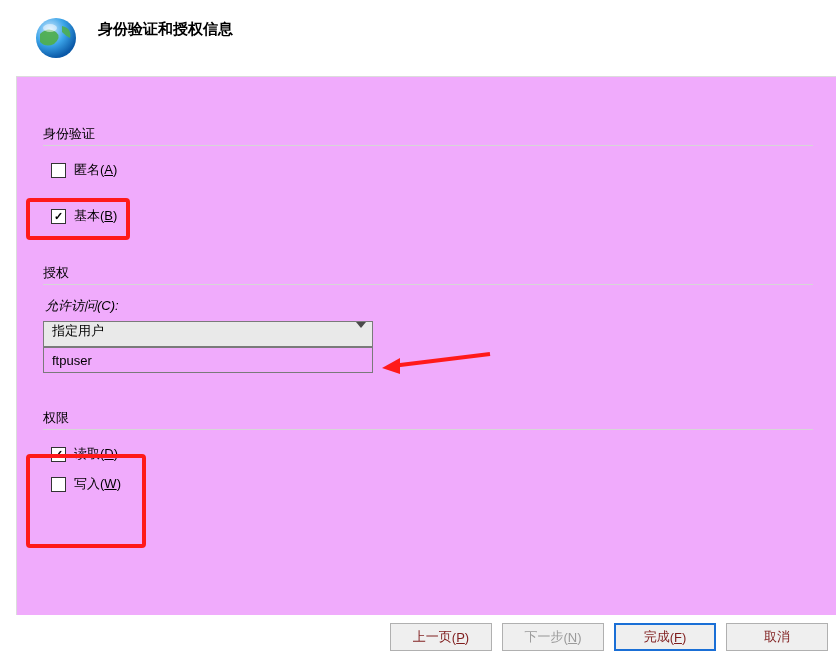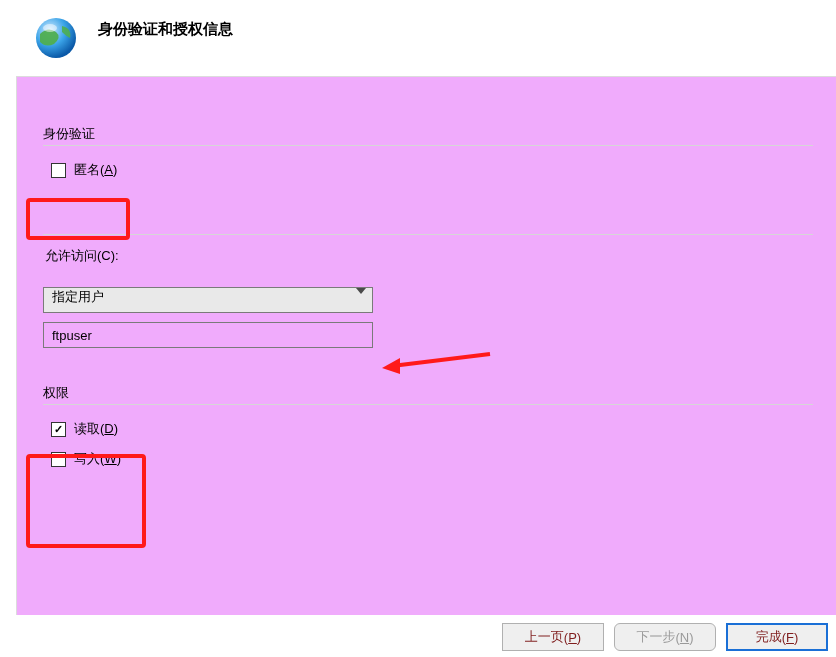--- a/index.html
+++ b/index.html
@@ -82,22 +82,23 @@
     line-height: 1;
   }
   .cb.checked::before {
     content: "✓";
     color: #000;
     font-weight: 700;
   }
   .cb-label { color:#000; }
   .cb-label .mn { text-decoration: underline; }
   .sub-label {
-    margin: 4px 0 22px 2px;
+    margin: 4px 0 6px 2px;
     color:#000;
+    font-style:italic;
   }
   .combo {
     width: 330px; height: 26px;
     border: 1px solid #7a7a7a;
     background: #e9e9e9;
     display: flex;
     align-items: flex-start;
     justify-content: space-between;
     padding: 0 6px 0 8px;
     color:#000;
@@ -108,41 +109,41 @@
     border-right: 5px solid transparent;
     border-top: 6px solid #4a4a4a;
   }
   .textfield {
     width: 330px; height: 26px;
     border: 1px solid #7a7a7a;
     padding: 0 8px;
     display: flex;
     align-items: center;
     color:#000;
-    margin-top: 9px;
+    margin-top: 0;
   }
   .buttons {
     position: absolute;
     right: 16px;
     bottom: 6px;
     display: flex;
     gap: 10px;
   }
   .btn {
     min-width: 102px;
     height: 28px;
     border: 1px solid #b0b0b0;
     background: #efefef;
     display: inline-flex;
     align-items: center;
     justify-content: center;
     color: #7f1d1d;
     padding: 0 14px;
   }
-  .btn.disabled { color: #9a9a9a; border-radius: 6px; }
+  .btn.disabled { color: #9a9a9a; }
   .btn.primary { border: 2px solid #1a6fd6; }
   .btn .mn { text-decoration: underline; }
 
   
   .hl {
     position: absolute;
     border: 4px solid #ff1a1a;
     border-radius: 4px;
     pointer-events: none;
   }
@@ -197,23 +198,28 @@
     <div class="content">
 
       <div class="group">
         <div class="group-label">身份验证</div>
         <hr class="group-rule">
         <div class="checkbox-row">
           <span class="cb"></span>
           <span class="cb-label"><span>匿名</span>(<span class="mn">A</span>)</span>
         </div>
         <div style="height:10px"></div>
+        <div class="checkbox-row">
+          <span class="cb checked"></span>
+          <span class="cb-label"><span>基本</span>(<span class="mn">B</span>)</span>
+        </div>
       </div>
 
       <div class="group">
+        <div class="group-label">授权</div>
         <hr class="group-rule">
         <div class="sub-label"><span>允许访问</span>(<span class="mn">C</span>):</div>
         <div class="combo">
           <span>指定用户</span>
           <span class="chev"></span>
         </div>
         <div class="textfield">
           <span>ftpuser</span>
         </div>
       </div>
@@ -231,20 +237,23 @@
         </div>
       </div>
 
     </div>
   </div>
 
   <div class="buttons">
     <div class="btn"><span>上一页</span>(<span class="mn">P</span>)</div>
     <div class="btn disabled"><span>下一步</span>(<span class="mn">N</span>)</div>
     <div class="btn primary"><span>完成</span>(<span class="mn">F</span>)</div>
+    <div class="btn">
+        <span>取消</span>
+      </div>
   </div>
 
   <div class="hl hl1"></div>
   <div class="hl hl2"></div>
   <svg class="arrow" viewBox="0 0 110 30">
     <line x1="108" y1="6" x2="10" y2="18" stroke="#ff1a1a" stroke-width="4"></line>
     <polygon points="0,20 18,10 18,26" fill="#ff1a1a"></polygon>
   </svg>
 
   <div class="bg-strip">

